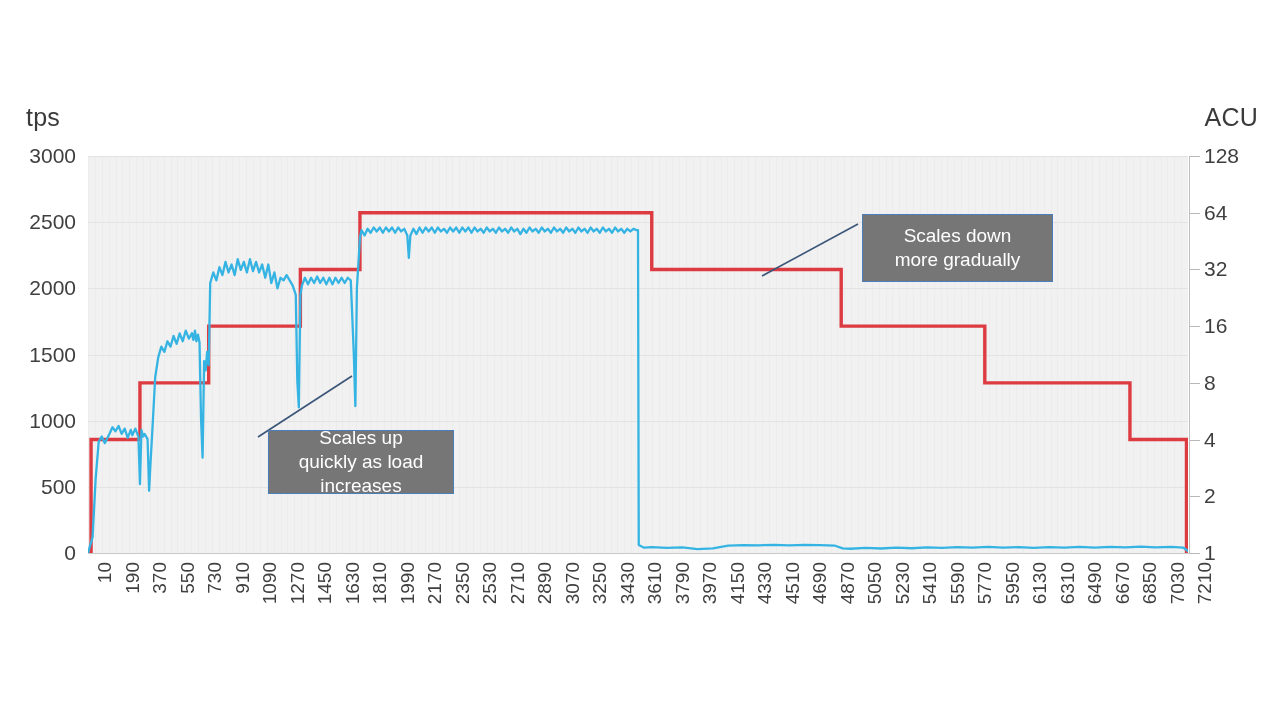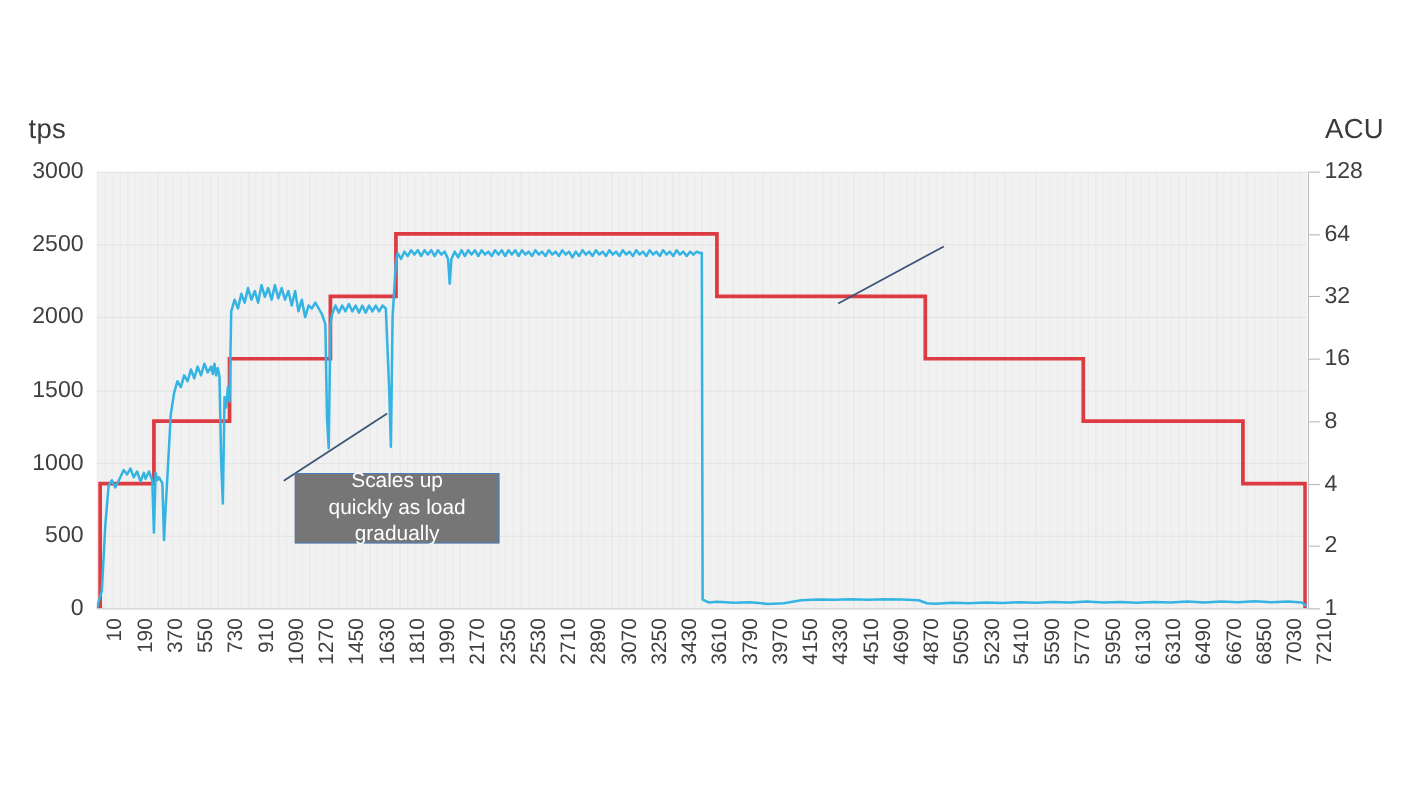--- a/index.html
+++ b/index.html
@@ -455,16 +455,18 @@
       <div class="xtick" style="left: 1195px;">7210</div>
     </div>
 
   <svg id="leader-svg">
     <line id="leader-up" x1="352" y1="376" x2="258" y2="437" stroke-width="1.6" stroke="#3b5578"></line>
     <line id="leader-down" x1="858" y1="224" x2="762" y2="276" stroke-width="1.6" stroke="#3b5578"></line>
   </svg>
 
   <div class="callout" id="callout-up">Scales up
 quickly as load
-gradually</div>
-
+increases</div>
+
+  <div class="callout" id="callout-down">Scales down
+more gradually</div>
 
 </div>
 
 </body></html>

